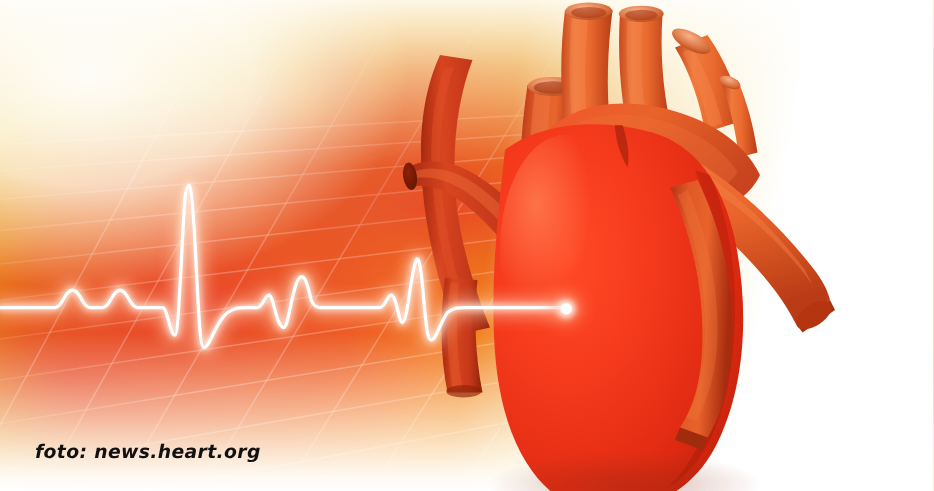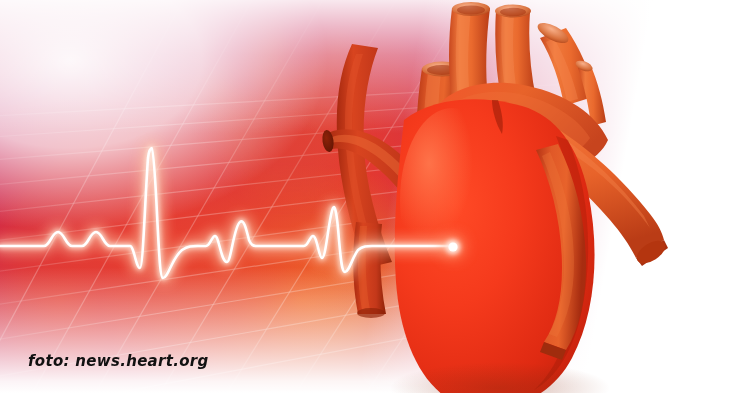--- a/index.html
+++ b/index.html
@@ -3,21 +3,21 @@
 <meta charset="utf-8">
 <title>Heart ECG Image</title>
 <style>
   html,body{margin:0;padding:0;background:#ffffff;}
   body{font-family:"Liberation Sans",sans-serif;}
 
   #stage{
     position:relative;
     width:747px;height:393px;
     overflow:hidden;
-    background:#be185d;
+    background:#eab308;
   }
 
   
   .wash{position:absolute;inset:0;}
 
   .wash-base{
     background:
       radial-gradient(ellipse 300px 220px at 150px 240px, rgba(233,64,45,.95) 0%, rgba(233,64,45,.55) 45%, rgba(233,64,45,0) 78%),
       radial-gradient(ellipse 250px 170px at 300px 300px, rgba(246,126,32,.95) 0%, rgba(246,126,32,.55) 45%, rgba(246,126,32,0) 80%),
       radial-gradient(ellipse 210px 150px at 60px 300px, rgba(228,70,50,.75) 0%, rgba(228,70,50,0) 75%),

